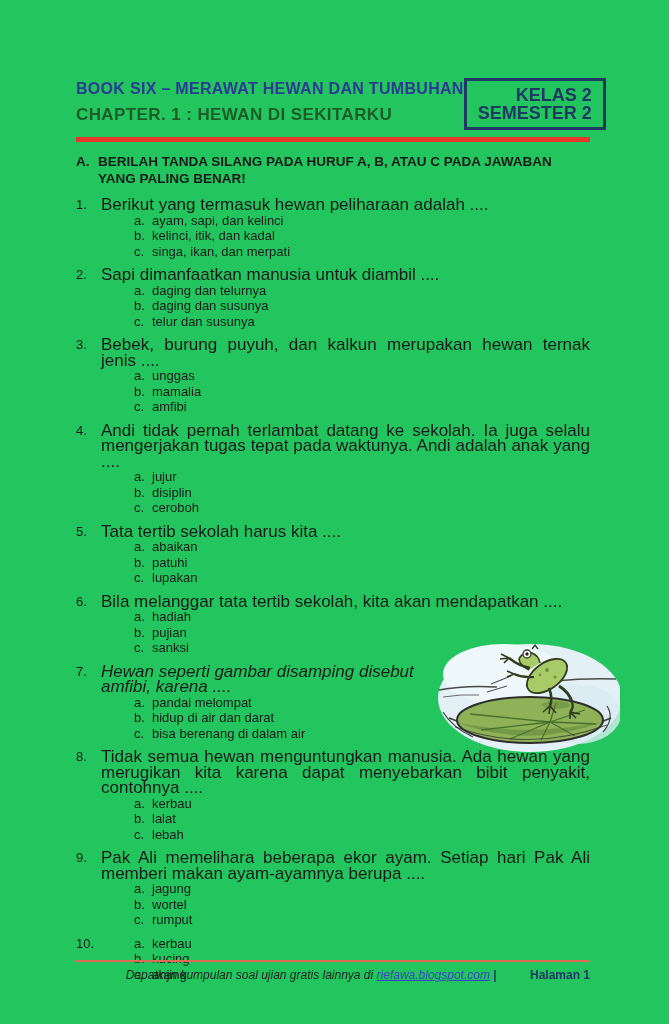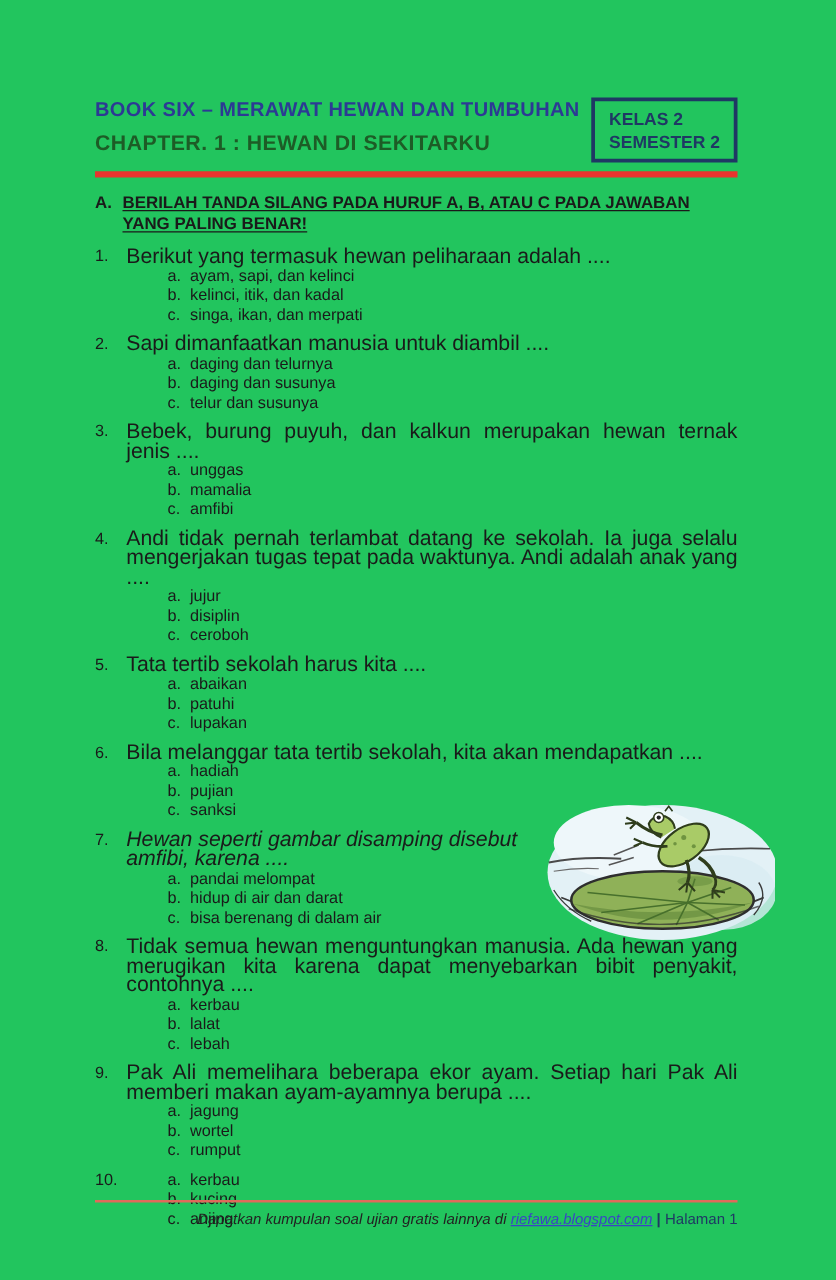--- a/index.html
+++ b/index.html
@@ -14,47 +14,47 @@
   .book-title {
     font-size:16px; font-weight:bold; color:#2c3a94;
     letter-spacing:0.3px; white-space:nowrap;
   }
   .chapter-title {
     font-size:17px; font-weight:bold; color:#1d5c26;
     letter-spacing:0.4px; margin-top:7px; white-space:nowrap;
   }
   .class-box {
     border:3px solid #1f3864; color:#1f3864; font-weight:bold;
-    font-size:14px; line-height:18px; text-align:left;
+    font-size:18px; line-height:18px; text-align:right;
     padding:5px 11px; margin-top:-2px; white-space:nowrap;
   }
   .header-rule { height:5px; background:#e8352e; margin-top:7px; }
   
   .section { display:flex; margin-top:11px; font-weight:bold; font-size:13.5px; line-height:17px; }
   .section-label { width:22px; flex:none; }
-  .section-text { text-decoration:underline; width:492px; text-underline-offset:2px; }
+  .section-text { width:492px; text-underline-offset:2px; }
   
   .questions { margin-top:10px; }
   .question { display:flex; margin-bottom:8px; }
   .qnum { width:25px; flex:none; font-size:13px; line-height:15.5px; }
   .qbody { flex:1; position:relative; }
   .qtext { font-size:17px; line-height:15.5px; text-align:justify; }
   .option { display:flex; margin-left:33px; }
   .olabel { width:18px; flex:none; font-size:13px; line-height:15.5px; }
   .otext { font-size:13px; line-height:15.5px; }
   .has-figure .qtext { max-width:320px; text-align:left;font-style:italic; }
   .qfigure { position:absolute; right:-30px; top:-24px; width:185px; height:114px; }
   .qfigure svg { display:block; width:185px; height:114px; }
   
   .footer { position:absolute; left:76px; right:79px; top:960px; }
   .footer-rule { height:2px; background:#e06a5a; }
   .footer-text { margin-top:6px; text-align:right; font-size:12px; font-style:italic; color:#222; }
   .footer-link { color:#3a45c4; text-decoration:underline; cursor:pointer; }
   .footer-sep { color:#1f3864; font-weight:bold; font-style:normal; }
-  .footer-page { color:#1f3864; font-weight:normal; font-style:normal; }
+  .footer-page { color:#1f3864; font-weight:bold; font-style:normal;margin-left:30px; }
 </style>
 </head>
 <body>
 
 <div class="page">
 
   <div class="header-row">
     <div>
       <div class="book-title">BOOK SIX – MERAWAT HEWAN DAN TUMBUHAN</div>
       <div class="chapter-title">CHAPTER. 1 : HEWAN DI SEKITARKU</div>

